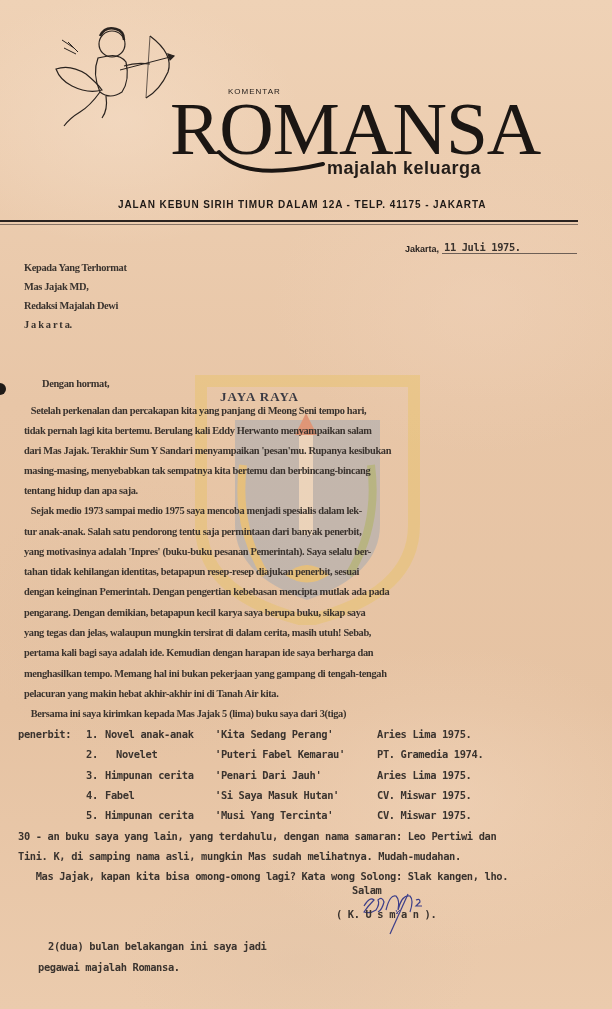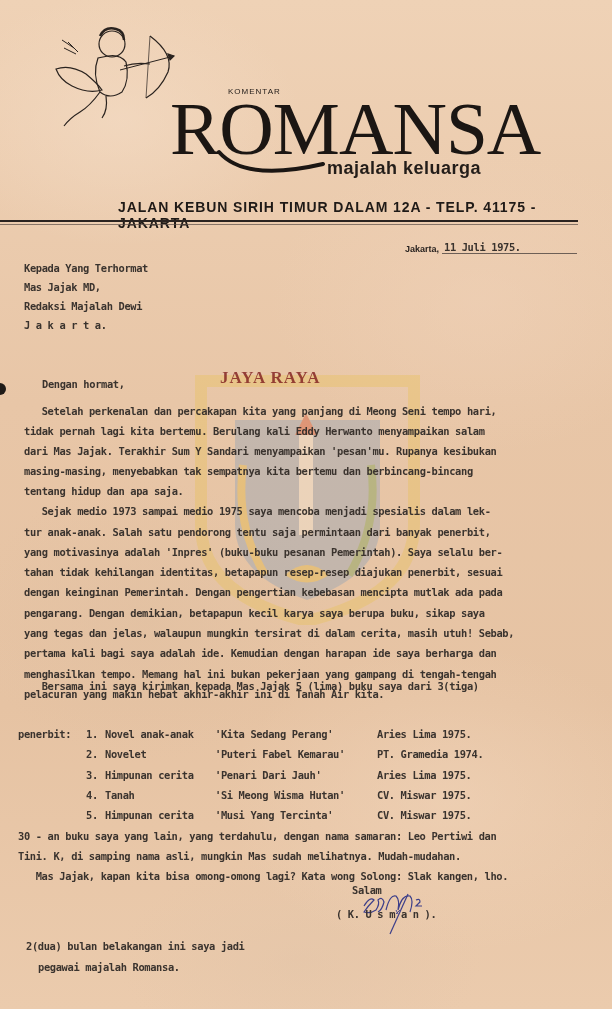--- a/index.html
+++ b/index.html
@@ -11,36 +11,36 @@
       radial-gradient(ellipse 300px 220px at 480px 300px, rgba(240,210,185,0.5), rgba(0,0,0,0) 70%),
       radial-gradient(ellipse 260px 200px at 150px 620px, rgba(222,190,160,0.45), rgba(0,0,0,0) 70%),
       radial-gradient(ellipse 320px 220px at 450px 800px, rgba(242,214,188,0.5), rgba(0,0,0,0) 70%),
       radial-gradient(ellipse 260px 150px at 300px 960px, rgba(226,196,168,0.5), rgba(0,0,0,0) 70%),
       linear-gradient(180deg, #efd2b6 0%, #e8c6a7 40%, #e6c3a3 70%, #ebcbad 100%);
     font-family: "DejaVu Sans Mono", monospace;
     color:#2b2622;
   }
   .abs { position:absolute; }
   .typed { font-family:"DejaVu Sans Mono","Liberation Mono",monospace; font-weight:bold; font-size:10.4px; color:#3a332e; white-space:pre; letter-spacing:-0.35px; }
-  .line { position:absolute; left:24px; }
+  .line { position:absolute; left:24px;font-family:Liberation Serif, serif; }
   .ind { left:42px; }
 
   
   .cupid { left:50px; top:14px; width:130px; height:120px; }
   .komentar { left:228px; top:87px; font-family:"Liberation Sans",sans-serif; font-size:8px; letter-spacing:1px; color:#1f1a17; }
   .romansa { left:170px; top:92px; font-family:"Liberation Serif","DejaVu Serif",serif; font-size:74px; line-height:74px; color:#1b1613; letter-spacing:-1px; transform:scaleX(1.02); transform-origin:left top; }
   .swash { left:215px; top:148px; width:110px; height:34px; }
   .subtitle { left:327px; top:158px; font-family:"Liberation Sans",sans-serif; font-size:18px; color:#231d19; letter-spacing:0.5px;font-weight:bold; }
-  .address { left:118px; top:199px; font-family:"Liberation Sans",sans-serif; font-size:14px; font-weight:bold; letter-spacing:0.9px; color:#1f1a17; }
+  .address { left:118px; top:199px; font-family:"Liberation Sans",sans-serif; font-size:10px; font-weight:bold; letter-spacing:0.9px; color:#1f1a17; }
   .rule { left:0; width:578px; top:220px; height:2px; background:#2a2320; }
   .rule2 { left:0; width:578px; top:223.5px; height:1px; background:#5d4f47; opacity:.7; }
 
   
   .watermark { left:195px; top:375px; width:225px; height:250px; opacity:0.38; }
-  .wm-text { left:220px; top:368px; font-family:"Liberation Serif",serif; font-weight:bold; font-size:17px; color:#7f1d1d; letter-spacing:1px; opacity:.8; }
+  .wm-text { left:220px; top:389px; font-family:"Liberation Serif",serif; font-weight:bold; font-size:13px; color:#0f172a; letter-spacing:1px; opacity:.8; }
 
   .date-label { left:405px; top:244px; font-family:"Liberation Sans",sans-serif; font-size:9px; font-weight:bold; color:#2a2421; }
   .date-value { left:444px; top:241px; }
   .date-line { left:442px; top:253px; width:135px; height:1px; background:#6d5f56; }
 
   .signature { left:360px; top:888px; width:70px; height:48px; }
   .punch { left:0; top:383px; width:6px; height:12px; background:#1e1a17; border-radius:0 6px 6px 0; }
 </style>
 </head>
 <body>
@@ -106,43 +106,43 @@
 <div class="typed line" style="top:526px">tur anak-anak. Salah satu pendorong tentu saja permintaan dari banyak penerbit,</div>
 <div class="typed line" style="top:546px">yang motivasinya adalah 'Inpres' (buku-buku pesanan Pemerintah). Saya selalu ber-</div>
 <div class="typed line" style="top:566px">tahan tidak kehilangan identitas, betapapun resep-resep diajukan penerbit, sesuai</div>
 <div class="typed line" style="top:586px">dengan keinginan Pemerintah. Dengan pengertian kebebasan mencipta mutlak ada pada</div>
 <div class="typed line" style="top:607px">pengarang. Dengan demikian, betapapun kecil karya saya berupa buku, sikap saya</div>
 <div class="typed line" style="top:627px">yang tegas dan jelas, walaupun mungkin tersirat di dalam cerita, masih utuh! Sebab,</div>
 <div class="typed line" style="top:647px">pertama kali bagi saya adalah ide. Kemudian dengan harapan ide saya berharga dan</div>
 <div class="typed line" style="top:668px">menghasilkan tempo. Memang hal ini bukan pekerjaan yang gampang di tengah-tengah</div>
 <div class="typed line" style="top:688px">pelacuran yang makin hebat akhir-akhir ini di Tanah Air kita.</div>
 
-<div class="typed line" style="top:680px">   Bersama ini saya kirimkan kepada Mas Jajak 5 (lima) buku saya dari 3(tiga)</div>
+<div class="typed line" style="top:708px">   Bersama ini saya kirimkan kepada Mas Jajak 5 (lima) buku saya dari 3(tiga)</div>
 
 <div class="typed abs" style="left:18px; top:728px">penerbit:</div>
 
 <div class="abs" style="left:0; top:728px; width:612px; height:100px">
   <div class="typed abs" style="left:86px; top:0">1.</div>
   <div class="typed abs" style="left:105px; top:0">Novel anak-anak</div>
   <div class="typed abs" style="left:215px; top:0">'Kita Sedang Perang'</div>
   <div class="typed abs" style="left:377px; top:0">Aries Lima 1975.</div>
 
   <div class="typed abs" style="left:86px; top:20px">2.</div>
-  <div class="typed abs" style="left:105px; top:20px">Novelet</div>
+  <div class="typed abs" style="left:116px; top:20px">Novelet</div>
   <div class="typed abs" style="left:215px; top:20px">'Puteri Fabel Kemarau'</div>
   <div class="typed abs" style="left:377px; top:20px">PT. Gramedia 1974.</div>
 
   <div class="typed abs" style="left:86px; top:41px">3.</div>
   <div class="typed abs" style="left:105px; top:41px">Himpunan cerita</div>
   <div class="typed abs" style="left:215px; top:41px">'Penari Dari Jauh'</div>
   <div class="typed abs" style="left:377px; top:41px">Aries Lima 1975.</div>
 
   <div class="typed abs" style="left:86px; top:61px">4.</div>
-  <div class="typed abs" style="left:105px; top:61px">Tanah</div>
-  <div class="typed abs" style="left:215px; top:61px">'Si Meong Wisma Hutan'</div>
+  <div class="typed abs" style="left:105px; top:61px">Fabel</div>
+  <div class="typed abs" style="left:215px; top:61px">'Si Saya Masuk Hutan'</div>
   <div class="typed abs" style="left:377px; top:61px">CV. Miswar 1975.</div>
 
   <div class="typed abs" style="left:86px; top:81px">5.</div>
   <div class="typed abs" style="left:105px; top:81px">Himpunan cerita</div>
   <div class="typed abs" style="left:215px; top:81px">'Musi Yang Tercinta'</div>
   <div class="typed abs" style="left:377px; top:81px">CV. Miswar 1975.</div>
 </div>
 
 <div class="typed abs" style="left:18px; top:830px">30 - an buku saya yang lain, yang terdahulu, dengan nama samaran: Leo Pertiwi dan</div>
 <div class="typed abs" style="left:18px; top:850px">Tini. K, di samping nama asli, mungkin Mas sudah melihatnya. Mudah-mudahan.</div>
@@ -154,14 +154,14 @@
   <g fill="none" stroke="#3d3f8a" stroke-width="1.2">
     <path d="M4 18 Q10 8 14 12 Q8 18 4 24 Q10 26 16 22 Q20 16 18 12 Q22 8 24 14 Q22 22 18 24"></path>
     <path d="M26 22 Q30 6 36 8 Q40 12 38 22 Q42 6 50 8 Q54 12 50 24"></path>
     <path d="M48 6 L30 46"></path>
     <path d="M56 12 Q60 10 60 14 L56 18 L62 18"></path>
     <path d="M36 22 L38 26 M40 22 L36 26" stroke-width="0.9"></path>
   </g>
 </svg>
 <div class="typed abs" style="left:336px; top:908px">( K. U s m a n ).</div>
 
-<div class="typed abs" style="left:26px; top:940px">2(dua) bulan belakangan ini saya jadi</div>
+<div class="typed abs" style="left:48px; top:940px">2(dua) bulan belakangan ini saya jadi</div>
 <div class="typed abs" style="left:38px; top:961px">pegawai majalah Romansa.</div>
 
 </body></html>

